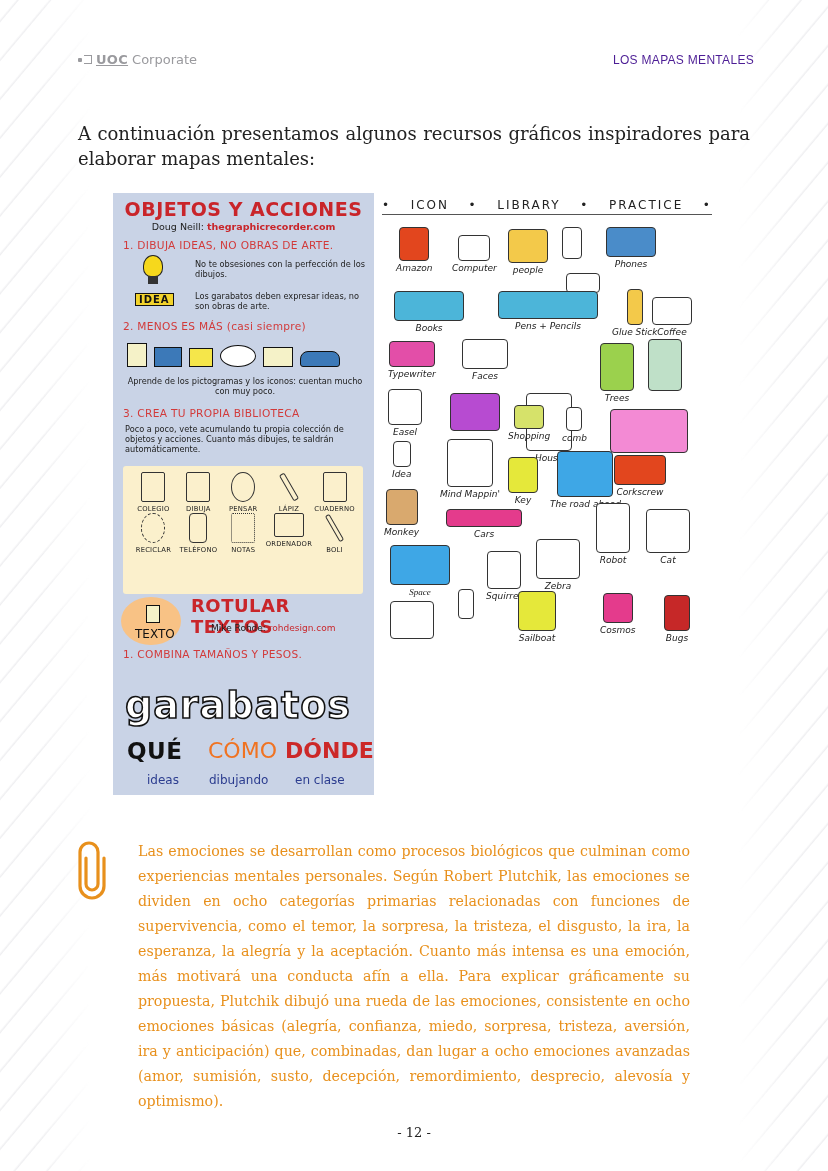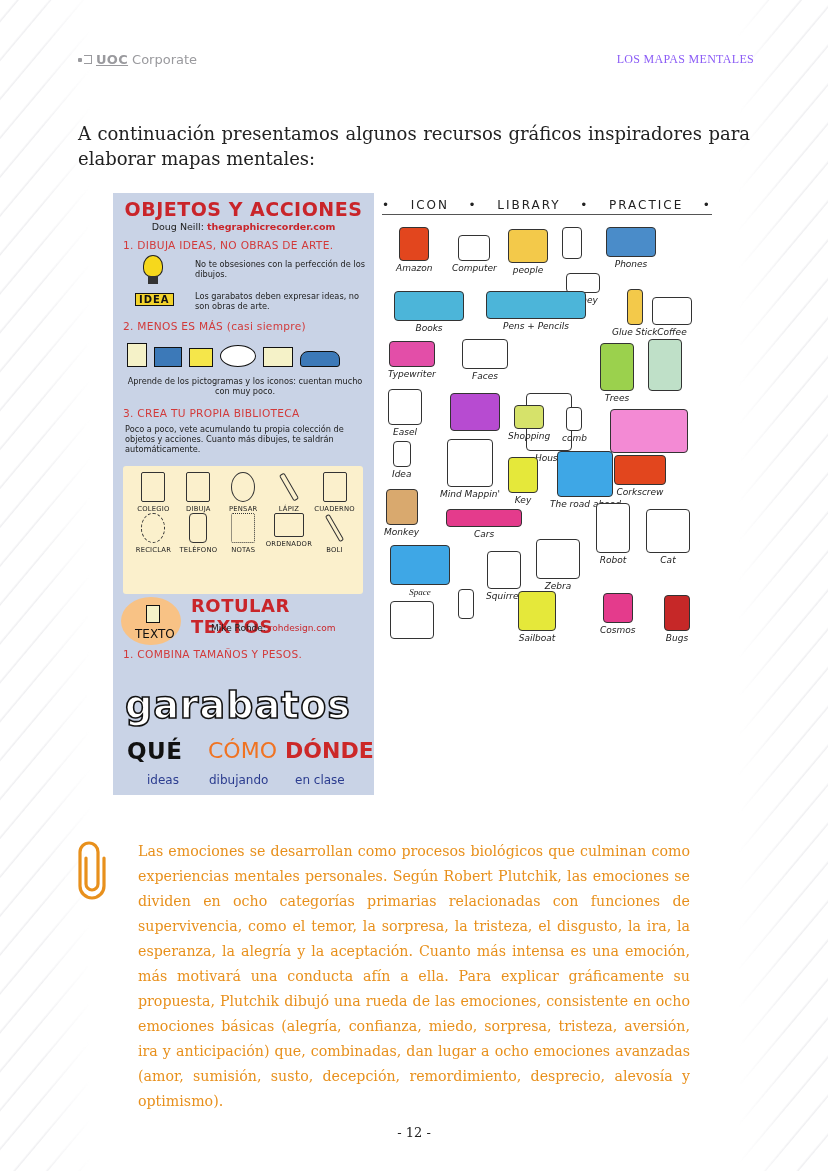--- a/index.html
+++ b/index.html
@@ -26,21 +26,21 @@
   .header {
     position: absolute; top: 52px; left: 78px; right: 74px;
     display: flex; justify-content: space-between; align-items: center;
   }
   .logo { display: flex; align-items: center; gap: 4px; color: #9a9a9e; font-family: "DejaVu Sans", sans-serif; }
   .logo-mark { display: inline-flex; align-items: center; gap: 2px; }
   .logo-mark .dot { width: 4px; height: 4px; background: #9a9a9e; border-radius: 1px; }
   .logo-mark .box { width: 8px; height: 9px; border: 1.6px solid #9a9a9e; border-left: none; }
   .logo-uoc { font-weight: bold; font-size: 13px; letter-spacing: 0.3px; text-decoration: underline; }
   .logo-corp { font-size: 13px; font-weight: normal; }
-  .section-title { font-family: Liberation Serif, serif; font-size: 12px; color: #8b5cf6; letter-spacing: 0.3px; }
+  .section-title { font-family: Liberation Sans, sans-serif; font-size: 12px; color: #4c1d95; letter-spacing: 0.3px; }
 
   .intro {
     position: absolute; top: 121px; left: 78px; width: 672px;
     font-size: 18px; line-height: 25px; text-align: justify; color: #222;
     font-family: "DejaVu Serif", serif;
   }
 
   
   .left-panel {
     position: absolute; top: 193px; left: 113px; width: 261px; height: 602px;
@@ -246,21 +246,21 @@
       <span class="lbl">Phones</span>
     </div>
     <div class="rp-item" style="left: 192px; top: 80px;">
       <div class="g" style="width: 34px; height: 20px; background: rgb(255, 255, 255);"></div>
       <span class="lbl">Money</span>
     </div>
     <div class="rp-item" style="left: 20px; top: 98px;">
       <div class="g" style="width: 70px; height: 30px; background: rgb(76, 181, 217);"></div>
       <span class="lbl">Books</span>
     </div>
-    <div class="rp-item" style="left: 112px; top: 98px; justify-content: center;">
+    <div class="rp-item" style="left: 124px; top: 98px; justify-content: center;">
       <div class="g" style="width: 100px; height: 28px; background: rgb(76, 181, 217);"></div>
       <span class="lbl">Pens + Pencils</span>
     </div>
     <div class="rp-item" style="left: 238px; top: 96px;">
       <div class="g" style="width: 16px; height: 36px; background: rgb(243, 201, 74);"></div>
       <span class="lbl">Glue Stick</span>
     </div>
     <div class="rp-item" style="left: 278px; top: 104px;">
       <div class="g" style="width: 40px; height: 28px; background: rgb(255, 255, 255);"></div>
       <span class="lbl">Coffee</span>

